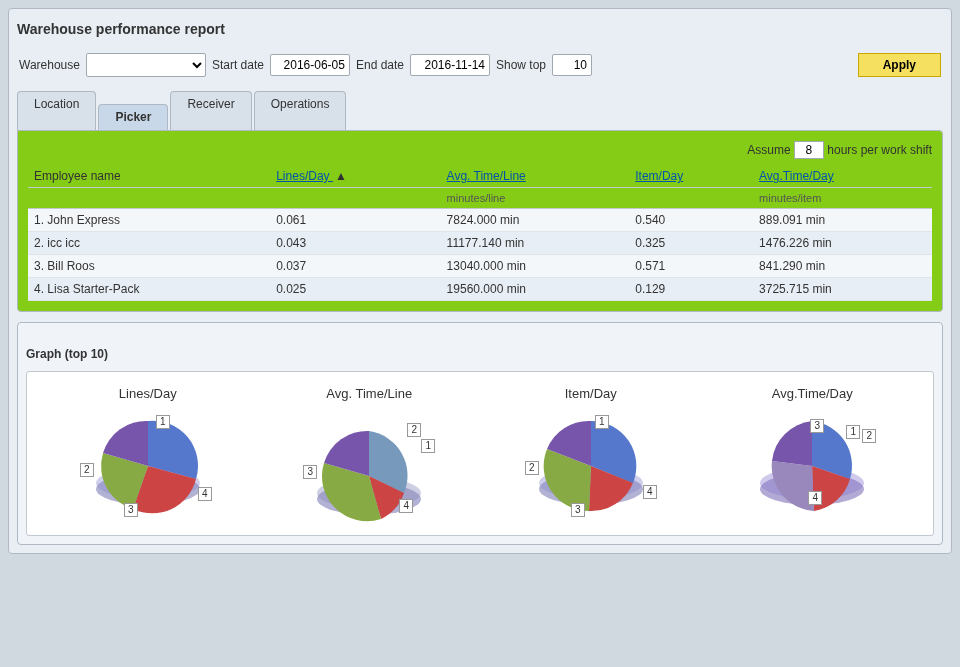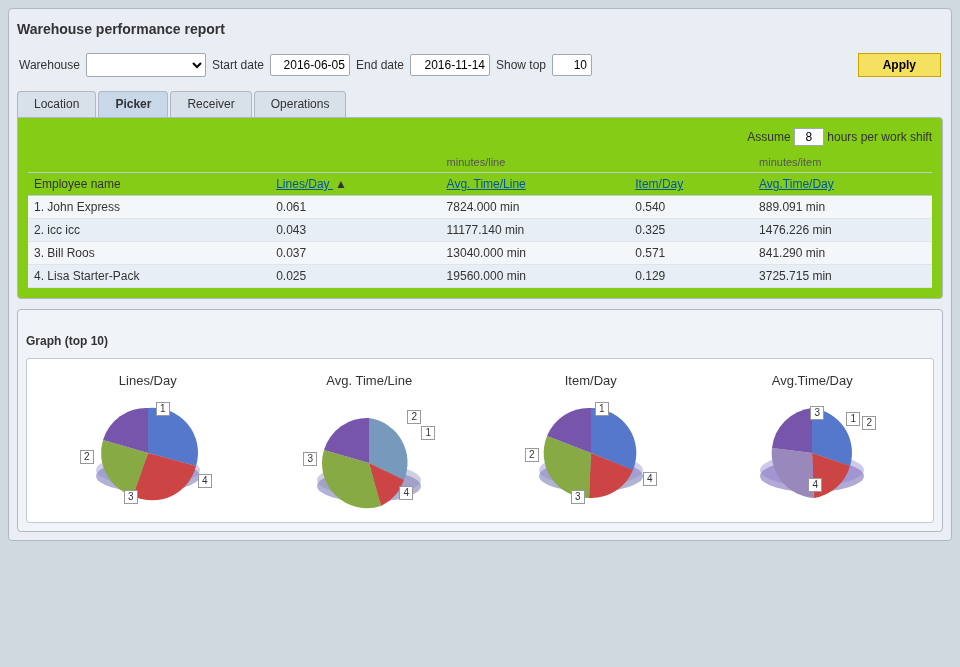--- a/index.html
+++ b/index.html
@@ -86,20 +86,21 @@
       border-radius: 4px 4px 0 0;
       font-size: 12px;
       color: #333;
       margin-right: 2px;
     }
     .tab.active {
       background: #c8d8e8;
       font-weight: bold;
       border-bottom: 1px solid #c8d8e8;
       z-index: 1;
+      margin-top: 13px;
     }
     .content-panel {
       background: #84cc16;
       border: 1px solid #b0b8c4;
       border-radius: 0 4px 4px 4px;
       padding: 10px;
       margin-bottom: 10px;
     }
     .assume-row {
       text-align: right;
@@ -238,32 +239,32 @@
 
     <div class="assume-row">
       <span>Assume</span>
       <input class="assume-input" type="text" value="8" style="">
       <span>hours per work shift</span>
     </div>
 
     <table class="data-table">
       <thead>
         <tr>
+          <th>Employee name</th>
+          <th class="sortable">Lines/Day <span class="sort-arrow">▲</span></th>
+          <th class="sortable">Avg. Time/Line</th>
+          <th class="sortable">Item/Day</th>
+          <th class="sortable">Avg.Time/Day</th>
+        </tr>
+        <tr>
           <th class="sub"></th>
           <th class="sub"></th>
           <th class="sub">minutes/line</th>
           <th class="sub"></th>
           <th class="sub">minutes/item</th>
-        </tr>
-        <tr>
-          <th>Employee name</th>
-          <th class="sortable">Lines/Day <span class="sort-arrow">▲</span></th>
-          <th class="sortable">Avg. Time/Line</th>
-          <th class="sortable">Item/Day</th>
-          <th class="sortable">Avg.Time/Day</th>
         </tr>
       </thead>
       <tbody id="table-body">
       <tr>
       <td>1. John Express</td>
       <td>0.061</td>
       <td>7824.000 min</td>
       <td>0.540</td>
       <td>889.091 min</td>
     </tr>

